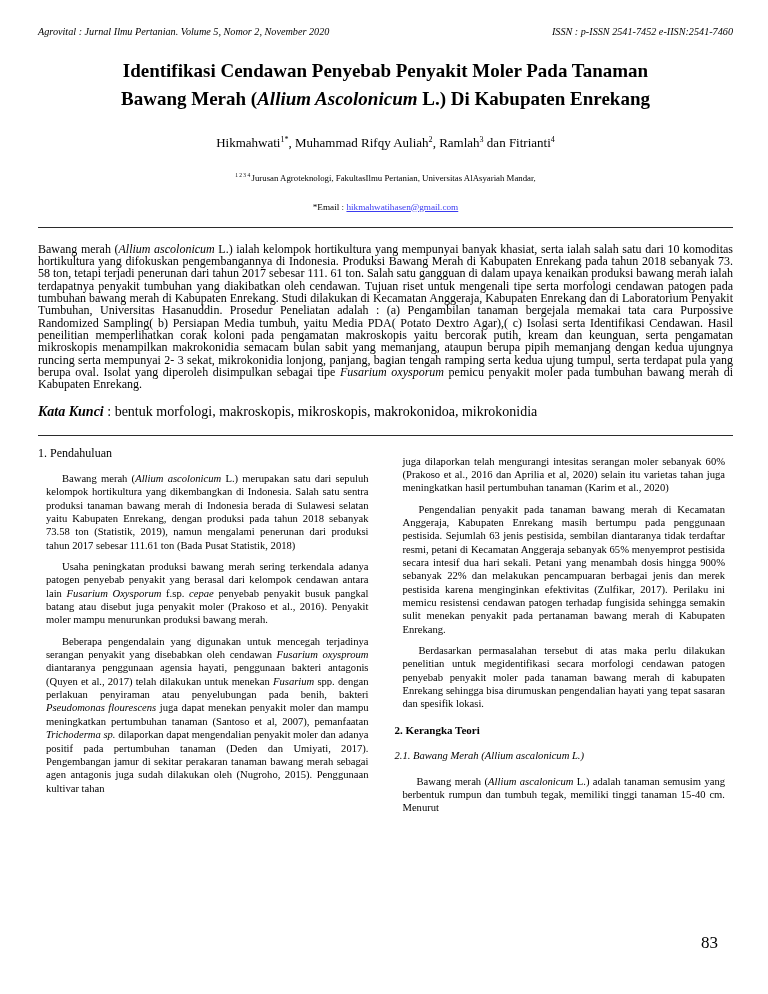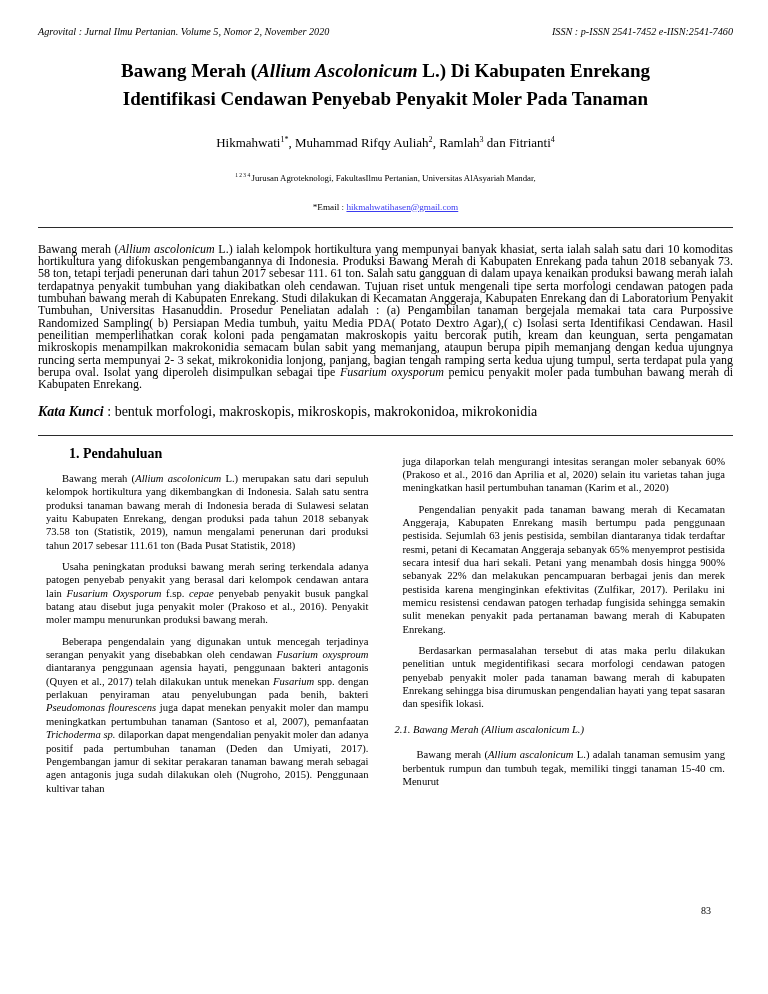--- a/index.html
+++ b/index.html
@@ -39,43 +39,43 @@
   .abstract-body {
     font-size:12px; line-height:12.35px;
     text-align:justify; margin-top:15px;
   }
   .keywords-line { font-size:14px; margin-top:13px; }
 
   .columns { display:flex; gap:18px; margin-top:11px; }
   .col { flex:1; text-align:justify; font-size:10.6px; line-height:13.35px; }
   .col p { margin:8px; }
   .col p.indent { text-indent:16px; }
-  .section-heading { font-weight:bold; font-size:14px; margin-bottom:12px;margin-left:31px; }
+  .section-heading { font-weight:normal; font-size:12px; margin-bottom:12px; }
   .theory-heading { font-weight:bold; font-size:11px; margin-top:13px; }
   .theory-subheading { font-style:italic; font-size:10.6px; margin-top:12px; margin-bottom:12px; text-align:left; }
   .theory-paragraph { text-indent:14px; }
 
   .rt-i { font-style:italic; }
   .rt-bi { font-weight:bold; font-style:italic; }
 
-  .page-number { position:absolute; top:905px; left:701px; font-size:10px;text-align:center; }
+  .page-number { position:absolute; top:933px; left:701px; font-size:17px;text-align:center; }
 </style>
 </head>
 <body>
 
 <div class="page">
 
   <div class="journal-header">
     <span>Agrovital : Jurnal Ilmu Pertanian. Volume 5, Nomor 2, November 2020</span>
     <span>ISSN : p-ISSN 2541-7452 e-IISN:2541-7460</span>
   </div>
 
   <div class="title-block">
+    <div>Identifikasi Cendawan Penyebab Penyakit Moler Pada Tanaman</div>
     <div><span>Bawang Merah (</span><span class="rt-i">Allium Ascolonicum</span><span>  L.) Di Kabupaten Enrekang</span></div>
-    <div>Identifikasi Cendawan Penyebab Penyakit Moler Pada Tanaman</div>
   </div>
 
   <div class="authors-line"><span>Hikmahwati</span><sup>1*</sup><span>, Muhammad Rifqy Auliah</span><sup>2</sup><span>, Ramlah</span><sup>3</sup><span> dan Fitrianti</span><sup>4</sup></div>
 
   <div class="affiliation-block">
     <div><sup>1 2 3 4 </sup><span>Jurusan Agroteknologi, FakultasIlmu Pertanian, Universitas AlAsyariah Mandar,</span></div>
   </div>
 
   <div class="email-line">
     <span>*Email : </span><a href="#" class="email-link">hikmahwatihasen@gmail.com</a>
@@ -92,20 +92,21 @@
     <div class="col">
       <div class="section-heading">1. Pendahuluan</div>
       <p class="indent"><span>Bawang merah (</span><span class="rt-i">Allium ascolonicum</span><span> L.) merupakan satu dari sepuluh kelompok hortikultura yang dikembangkan di Indonesia.  Salah satu sentra produksi tanaman bawang merah di Indonesia berada di Sulawesi selatan yaitu Kabupaten Enrekang, dengan produksi pada tahun 2018 sebanyak  73.58 ton (Statistik, 2019), namun mengalami penerunan dari produksi  tahun 2017 sebesar 111.61 ton (Bada Pusat Statistik, 2018)</span></p>
       <p class="indent"><span>Usaha peningkatan produksi bawang merah sering terkendala adanya patogen penyebab penyakit yang berasal dari kelompok cendawan antara lain </span><span class="rt-i">Fusarium Oxysporum</span><span> f.sp. </span><span class="rt-i">cepae</span><span> penyebab penyakit busuk pangkal batang atau disebut juga penyakit moler (Prakoso et al.,  2016). Penyakit moler mampu  menurunkan produksi bawang merah.</span></p>
       <p class="indent"><span>Beberapa pengendalain yang digunakan untuk mencegah terjadinya serangan penyakit yang disebabkan oleh cendawan </span><span class="rt-i">Fusarium oxysproum</span><span>  diantaranya penggunaan agensia hayati, penggunaan bakteri antagonis (Quyen et al., 2017) telah dilakukan untuk menekan </span><span class="rt-i">Fusarium</span><span> spp. dengan perlakuan penyiraman atau penyelubungan pada benih, bakteri </span><span class="rt-i">Pseudomonas flourescens</span><span> juga dapat menekan penyakit moler dan mampu meningkatkan pertumbuhan tanaman (Santoso et al, 2007), pemanfaatan </span><span class="rt-i">Trichoderma sp.</span><span> dilaporkan dapat mengendalian penyakit moler dan adanya positif pada pertumbuhan tanaman (Deden dan Umiyati, 2017).  Pengembangan jamur di sekitar perakaran tanaman bawang merah sebagai agen antagonis juga sudah dilakukan oleh (Nugroho, 2015).  Penggunaan kultivar tahan</span></p>
     </div>
     <div class="col">
       <p><span>juga dilaporkan telah mengurangi intesitas serangan moler sebanyak  60% (Prakoso et al., 2016 dan  Aprilia et al, 2020) selain itu varietas tahan juga meningkatkan hasil pertumbuhan tanaman (Karim et al., 2020)</span></p>
       <p class="indent"><span>Pengendalian penyakit pada tanaman bawang merah di Kecamatan Anggeraja, Kabupaten Enrekang masih bertumpu pada  penggunaan pestisida.  Sejumlah 63 jenis pestisida, sembilan diantaranya tidak terdaftar resmi, petani di Kecamatan Anggeraja sebanyak 65%  menyemprot pestisida  secara intesif dua hari sekali.  Petani yang menambah dosis  hingga 900% sebanyak 22% dan melakukan pencampuaran berbagai jenis dan merek pestisida karena menginginkan efektivitas (Zulfikar, 2017). Perilaku ini memicu resistensi cendawan patogen terhadap fungisida sehingga semakin sulit menekan penyakit pada pertanaman bawang merah di Kabupaten Enrekang.</span></p>
       <p class="indent"><span>Berdasarkan permasalahan tersebut di atas maka perlu dilakukan penelitian untuk megidentifikasi secara morfologi cendawan patogen penyebab penyakit moler pada tanaman bawang merah di kabupaten Enrekang sehingga bisa dirumuskan pengendalian hayati yang tepat sasaran dan spesifik lokasi.</span></p>
+      <div class="theory-heading">2.  Kerangka Teori</div>
       <div class="theory-subheading"><span class="rt-i">2.1. Bawang Merah (Allium ascalonicum L.)</span></div>
       <p class="theory-paragraph"><span>Bawang merah (</span><span class="rt-i">Allium ascalonicum</span><span> L.) adalah tanaman semusim yang berbentuk rumpun dan tumbuh tegak, memiliki tinggi tanaman 15-40 cm. Menurut</span></p>
     </div>
   </div>
 
   <div class="page-number">83</div>
 
 </div>
 
 </body></html>

